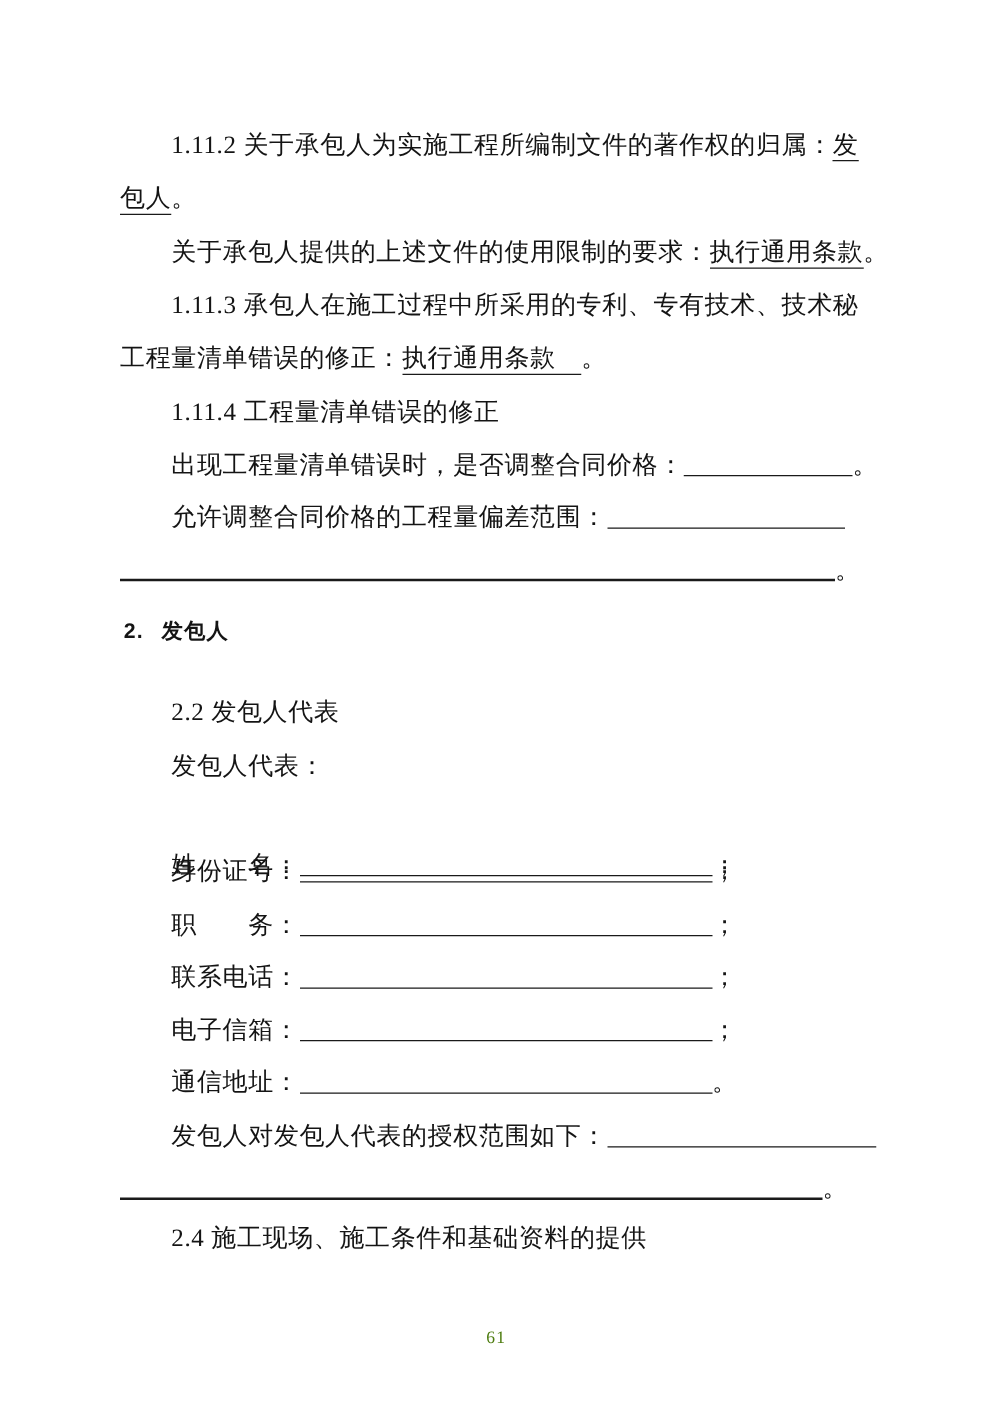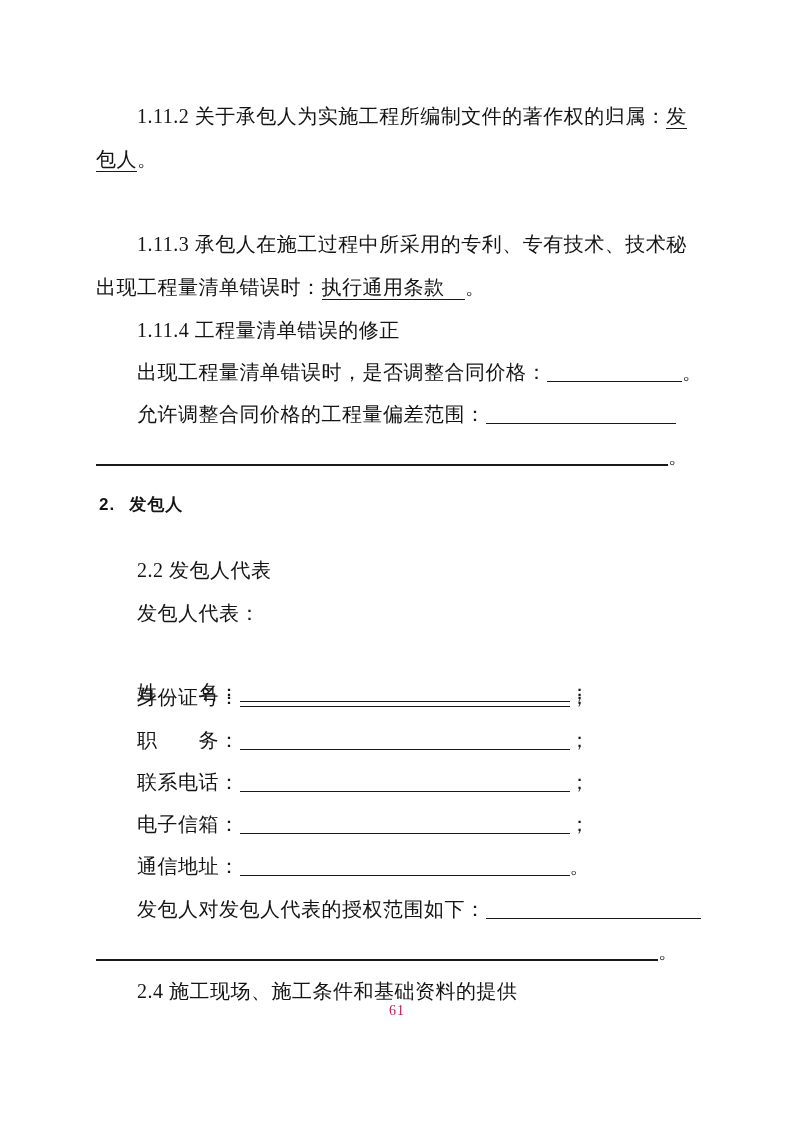--- a/index.html
+++ b/index.html
@@ -40,49 +40,52 @@
   .blank-full2 { width: 562px; border-bottom-width: 2px; }
   .heading2 {
     font-family: "Liberation Sans", "DejaVu Sans", sans-serif;
     font-weight: bold;
     font-size: 17px;
     letter-spacing: 1px;
   }
   .heading2 .h-num { margin-right: 14px; }
   .pageno {
     position: absolute;
-    top: 1003px;
+    top: 1063px;
     left: 0;
     width: 100%;
     text-align: center;
     font-size: 14px;
     letter-spacing: 1px;
-    color: #be185d;
+    color: #4d7c0f;
   }
 </style>
 </head>
 <body>
 
 <div class="page">
 
   <div class="line indent" style="top:103px;">
     <span>1.11.2 关于承包人为实施工程所编制文件的著作权的归属：</span><span class="u">发</span>
   </div>
 
   <div class="line" style="top:146px;">
     <span class="u">包人</span><span>。</span>
   </div>
 
+  <div class="line indent" style="top:189px;">
+    <span>关于承包人提供的上述文件的使用限制的要求：</span><span class="u">执行通用条款</span><span>。</span>
+  </div>
 
   <div class="line indent" style="top:231px;">
     <span>1.11.3 承包人在施工过程中所采用的专利、专有技术、技术秘</span>
   </div>
 
   <div class="line" style="top:274px;">
-    <span>出现工程量清单错误时：</span><span class="u">执行通用条款　</span><span>。</span>
+    <span>工程量清单错误的修正：</span><span class="u">执行通用条款　</span><span>。</span>
   </div>
 
   <div class="line indent" style="top:317px;">
     <span>1.11.4 工程量清单错误的修正</span>
   </div>
 
   <div class="line indent" style="top:359px;">
     <span>出现工程量清单错误时，是否调整合同价格：</span><span class="blank blank-w135"></span><span>。</span>
   </div>
 

